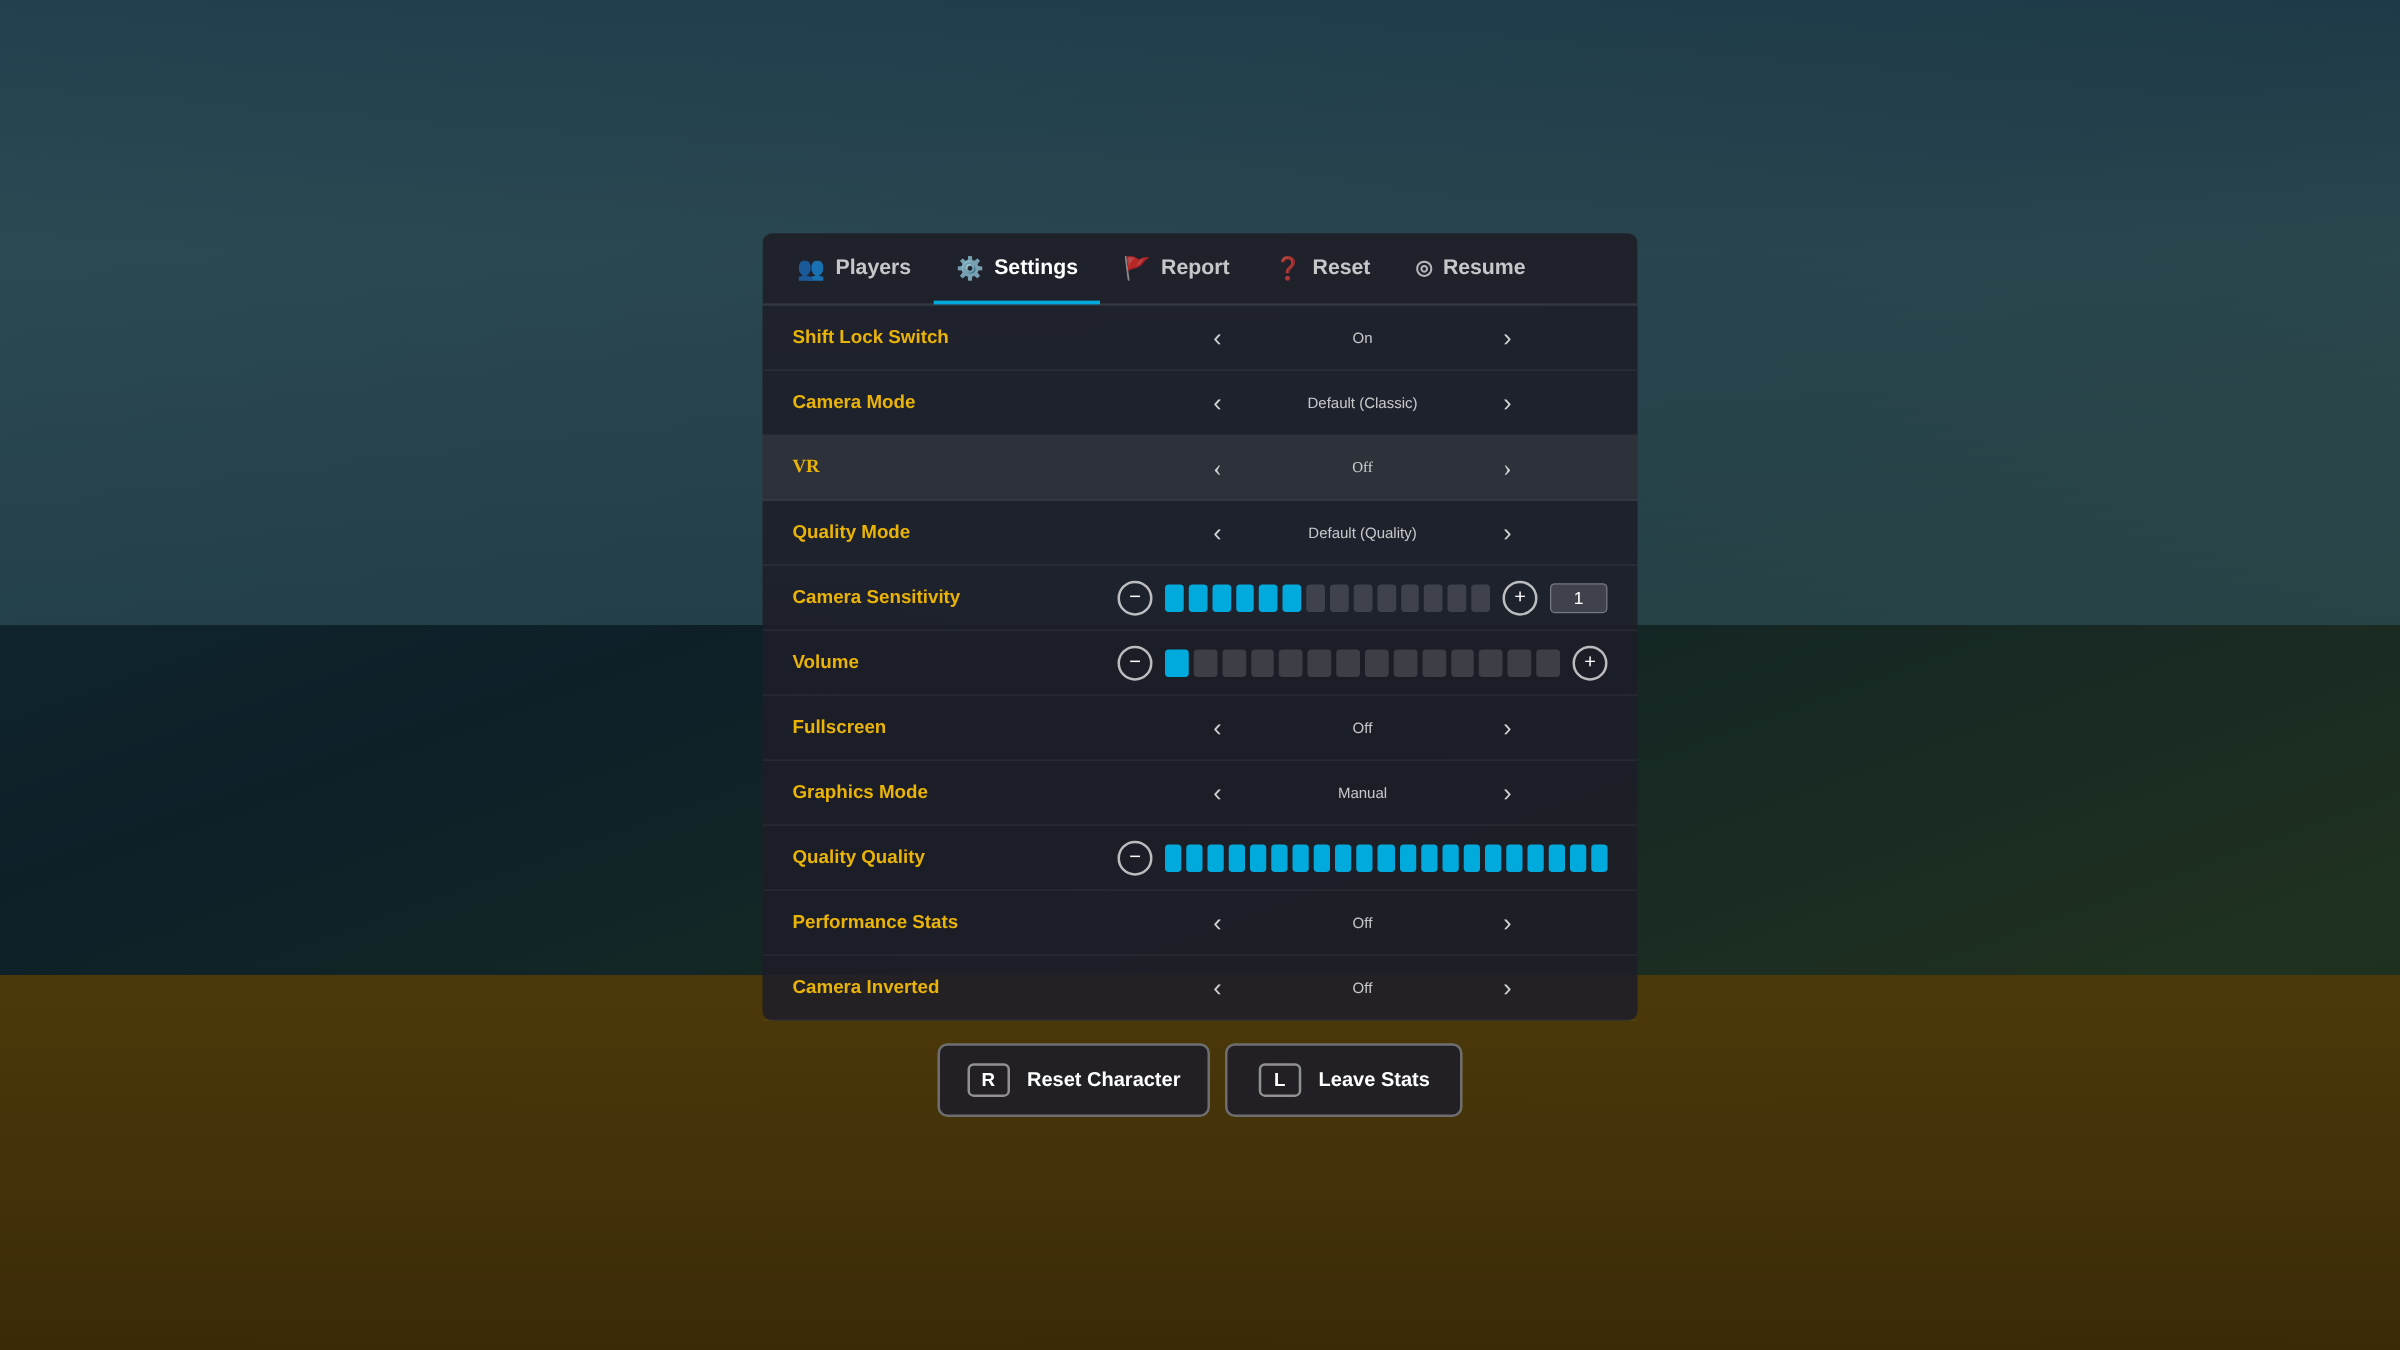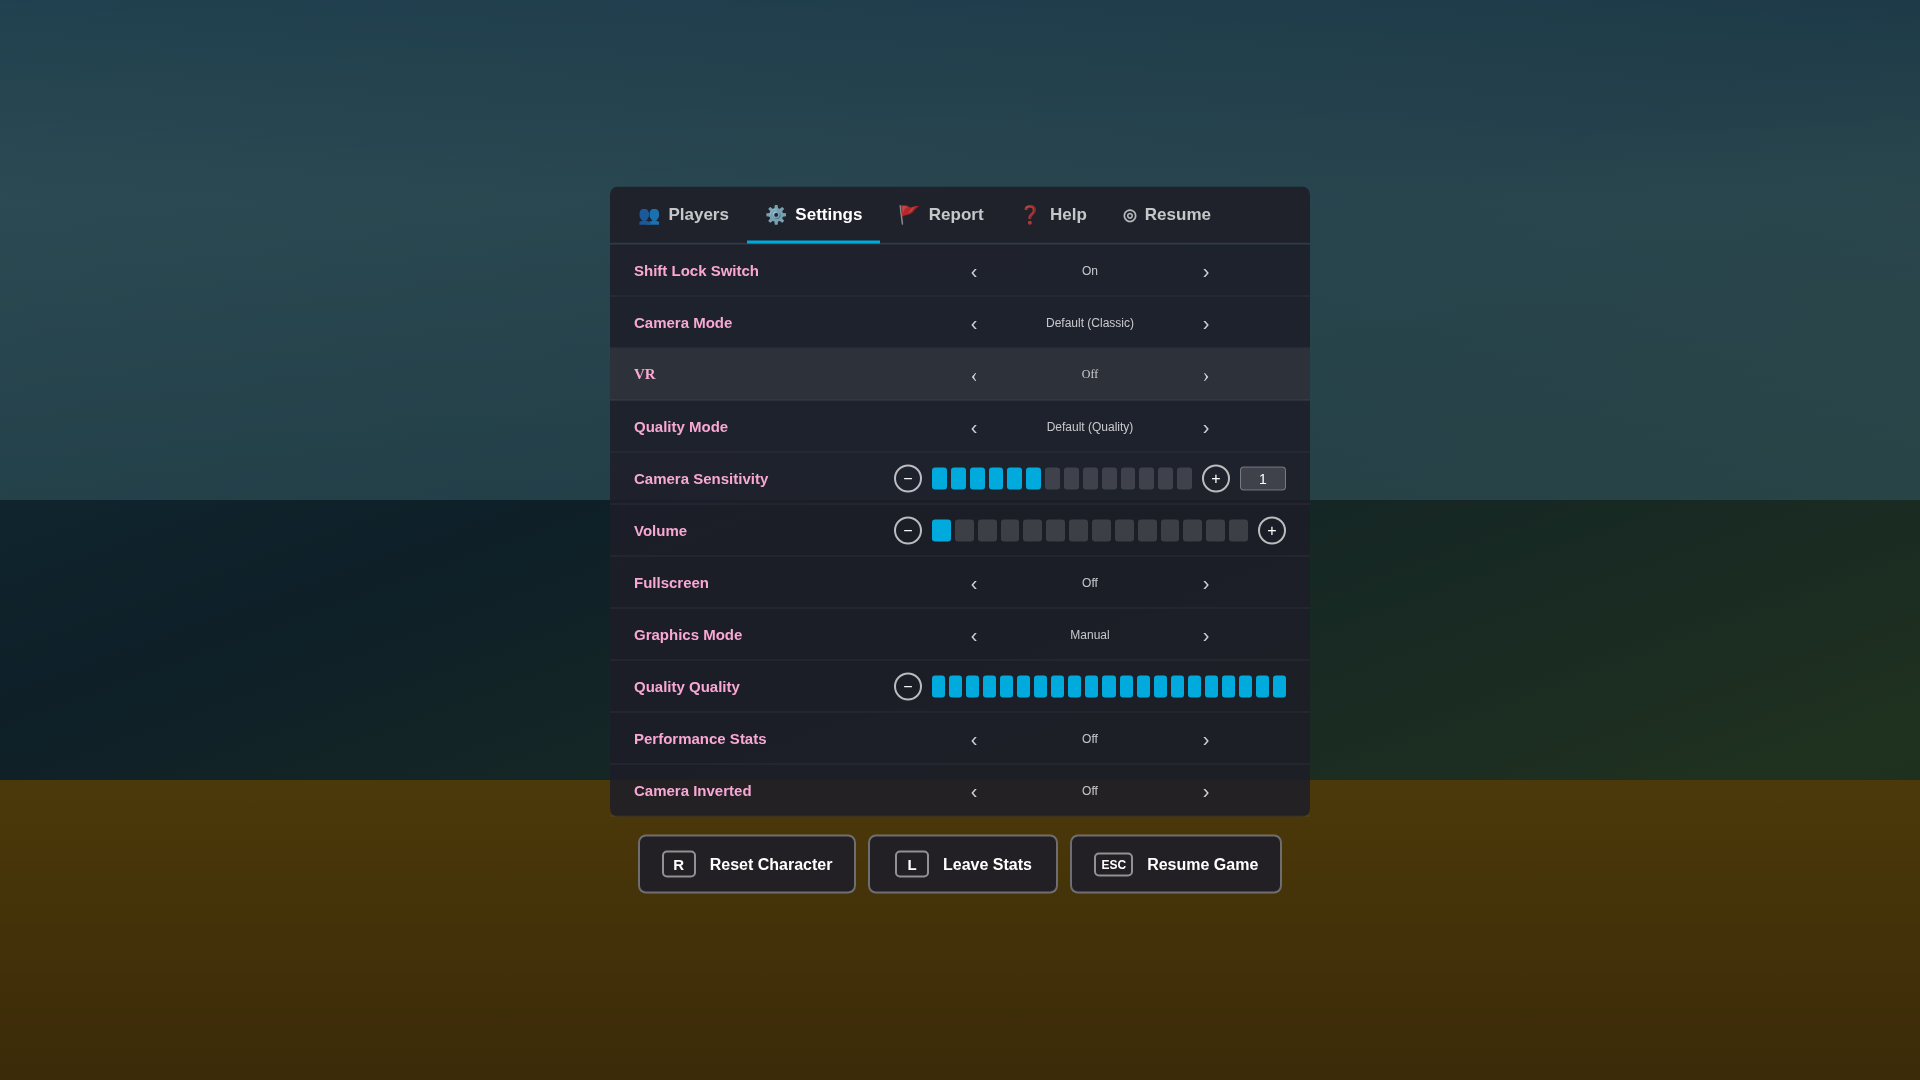--- a/index.html
+++ b/index.html
@@ -110,21 +110,21 @@
       border-bottom: 1px solid rgba(255,255,255,0.07);
       position: relative;
     }
 
     .setting-row.highlighted {
       background: rgba(255,255,255,0.07);
       font-family: Liberation Serif, serif;
     }
 
     .setting-label {
-      color: #f9a8d4;
+      color: #eab308;
       font-size: 15px;
       font-weight: 600;
       width: 260px;
       flex-shrink: 0;
     }
 
     .setting-control {
       flex: 1;
       display: flex;
       align-items: center;
@@ -258,21 +258,21 @@
       <span>Settings</span>
     </div>
 
     <div class="tab">
       <span class="tab-icon">🚩</span>
       <span>Report</span>
     </div>
 
     <div class="tab">
       <span class="tab-icon">❓</span>
-      <span>Help</span>
+      <span>Reset</span>
     </div>
 
     <div class="tab">
       <span class="tab-icon" style="font-style:normal;font-size:16px;">◎</span>
       <span>Resume</span>
     </div>
   </div>
 
   <div class="settings-panel">
 
@@ -431,19 +431,15 @@
 
   <div class="bottom-buttons">
     <button class="action-btn">
       <span class="key-badge">R</span>
       <span>Reset Character</span>
     </button>
     <button class="action-btn">
       <span class="key-badge">L</span>
       <span>Leave Stats</span>
     </button>
-    <button class="action-btn">
-      <span class="key-badge" style="font-size:12px;padding:3px 5px;">ESC</span>
-      <span>Resume Game</span>
-    </button>
   </div>
 
 </div>
 
 </body></html>

